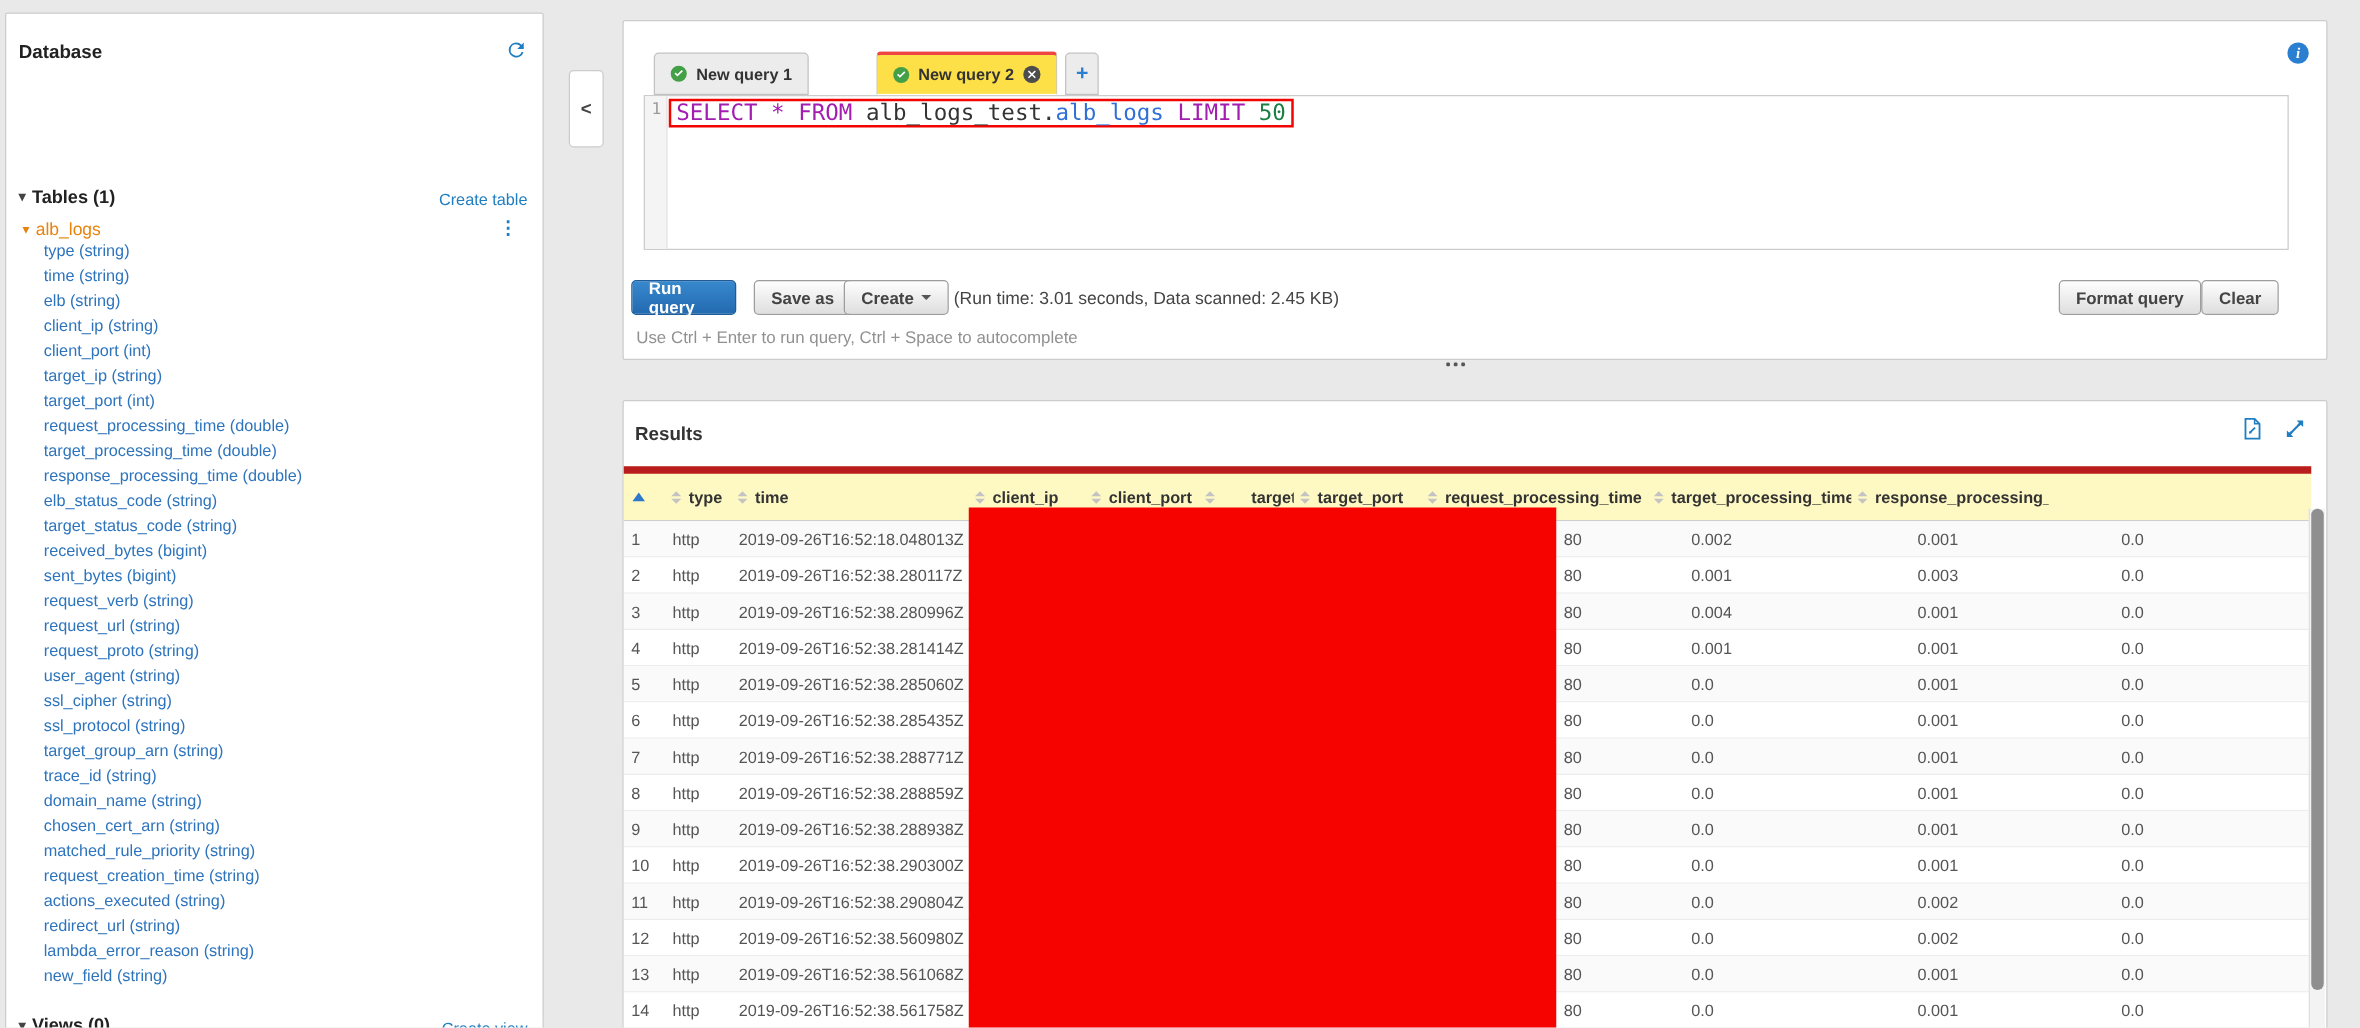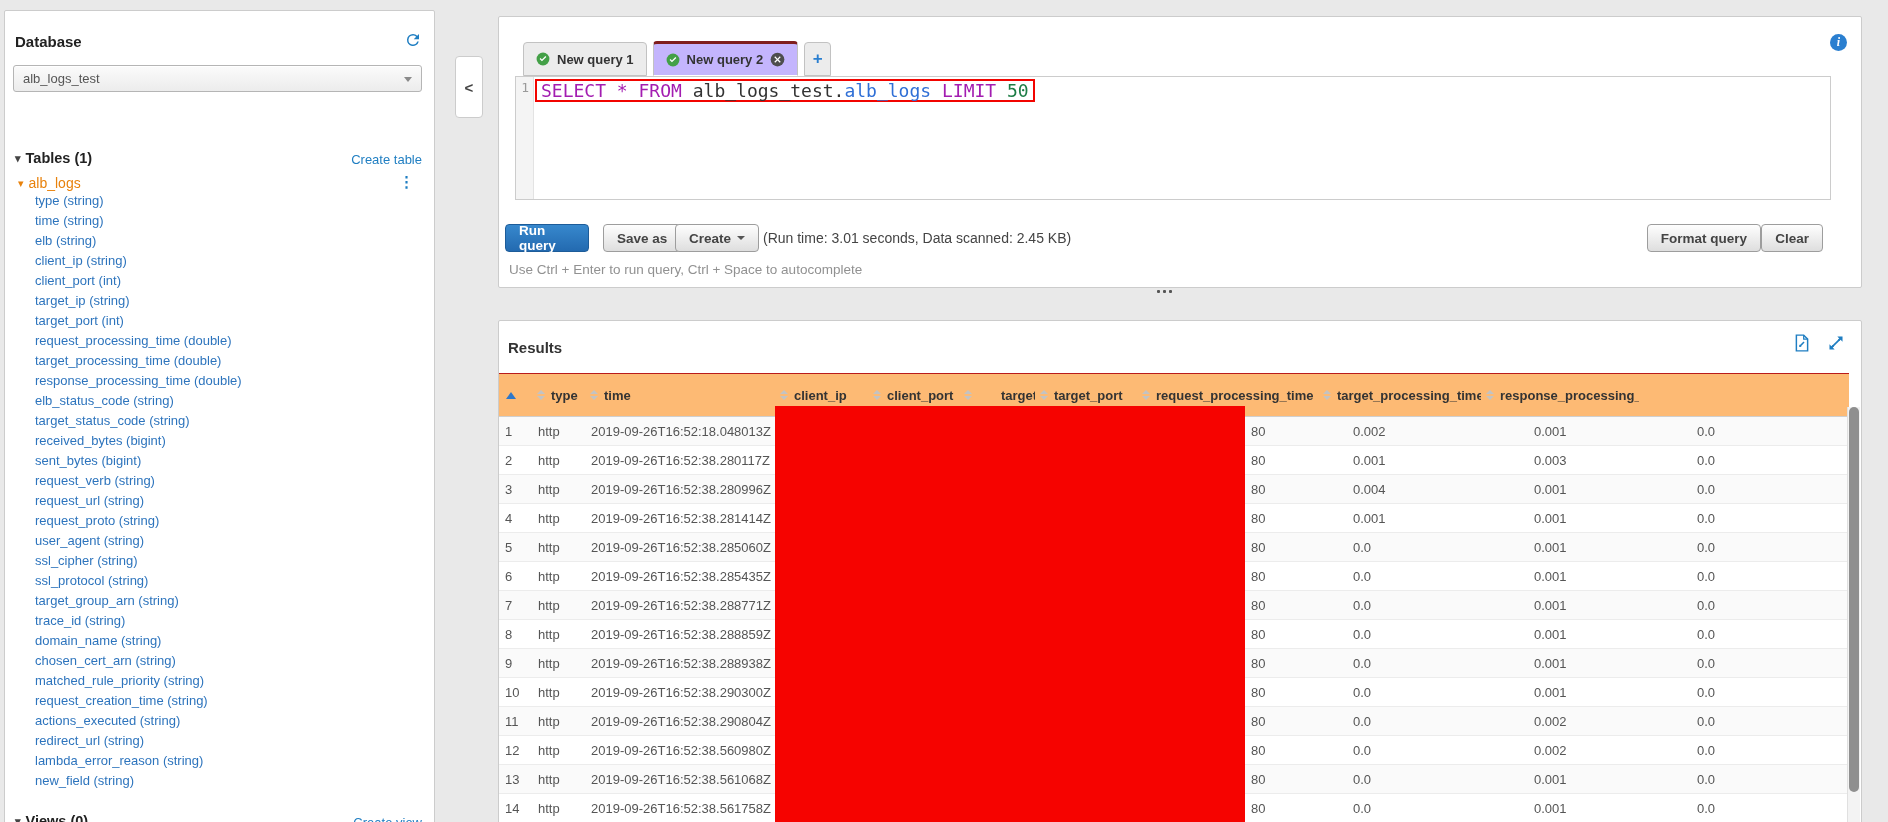--- a/index.html
+++ b/index.html
@@ -64,21 +64,21 @@
     background:#2a7fd0; color:#fff; font-family:"Liberation Serif",serif; font-style:italic; font-weight:bold;
     font-size:12px; text-align:center; line-height:17px; cursor:pointer;
   }
   .tabs { position:absolute; left:24px; top:24px; height:35px; display:flex; align-items:flex-end; }
   .tab {
     height:34px; border:1px solid #c2c2c2; border-radius:4px 4px 0 0;
     background:#ececec; padding:0 12px; margin-right:6px;
     display:flex; align-items:center; gap:7px;
     font-weight:bold; font-size:13px; color:#333; cursor:pointer;
   }
-  .tab.active { background:#c4b5fd; border-top:3px solid #7f1d1d; border-bottom:1px solid #fff; height:35px; }
+  .tab.active { background:#fde047; border-top:3px solid #ef4444; border-bottom:1px solid #fff; height:35px;margin-left:48px; }
   .tab-plus { width:27px; justify-content:center; color:#2a7fd0; font-size:17px; padding:0; }
   .editor {
     position:absolute; left:16px; top:59px; width:1316px; height:124px;
     border:1px solid #ccc; background:#fff; cursor:text;
   }
   .gutter {
     position:absolute; left:0; top:0; bottom:0; width:18px;
     background:#f4f4f4; border-right:1px solid #e3e3e3;
     font-family:"DejaVu Sans Mono",monospace; font-size:13px; color:#9a9a9a;
     text-align:right; padding:3px 4px 0 0;
@@ -110,22 +110,22 @@
 
   
   #results-panel { left:498px; top:320px; width:1364px; height:530px; }
   .results-title { position:absolute; left:9px; top:18px; font-weight:bold; font-size:15px; color:#333; }
   .res-icon { position:absolute; top:13px; width:18px; height:18px; cursor:pointer; }
   .res-icon.file { right:50px; }
   .res-icon.expand { right:16px; }
   #results-table { position:absolute; left:0; top:52px; width:1350px; }
   .thead {
     display:flex; height:44px; align-items:center;
-    border-top:1px solid #b91c1c; border-bottom:1px solid #cfcfcf;
-    font-size:13px; font-weight:bold; color:#333; background:#fdba74;
+    border-top:6px solid #b91c1c; border-bottom:1px solid #cfcfcf;
+    font-size:13px; font-weight:bold; color:#333; background:#fef9c3;
   }
   .th { display:flex; align-items:center; padding-left:5px; height:100%; overflow:hidden; white-space:nowrap; cursor:pointer; flex:none; }
   .sort { display:inline-flex; flex-direction:column; gap:2px; margin-right:6px; }
   .sort-up { width:0; height:0; border-left:4px solid transparent; border-right:4px solid transparent; border-bottom:4px solid #c3c3c3; }
   .sort-down { width:0; height:0; border-left:4px solid transparent; border-right:4px solid transparent; border-top:4px solid #c3c3c3; }
   .asc { width:0; height:0; border-left:5px solid transparent; border-right:5px solid transparent; border-bottom:7px solid #2e77c9; margin-left:2px; }
   .tr { display:flex; height:29px; align-items:center; font-size:13px; color:#555; border-bottom:1px solid #ececec; background:#fff; }
   .tr.odd { background:#fafafa; }
   .td { padding-left:6px; overflow:hidden; white-space:nowrap; flex:none; }
   .redaction { position:absolute; left:276px; top:85px; width:470px; height:500px; background:#f60300; z-index:5; }
@@ -137,24 +137,20 @@
 </style>
 </head>
 <body>
 
 <div id="sidebar" class="panel">
   <div class="db-label">Database</div>
   <div class="refresh-btn">
     <svg width="18" height="18" viewBox="0 0 24 24">
         <path fill="#1f7ec2" d="M17.65 6.35A7.95 7.95 0 0 0 12 4a8 8 0 1 0 7.73 10h-2.08A6 6 0 1 1 12 6c1.66 0 3.14.69 4.22 1.78L13 11h7V4l-2.35 2.35z"></path>
       </svg>
-  </div>
-  <div class="db-select">
-    <span>alb_logs_test</span>
-    <span class="db-caret"></span>
   </div>
   <div class="tables-row">
     <span class="tri">▾</span><span>Tables (1)</span>
   </div>
   <a class="link create-table">Create table</a>
   <div class="table-name-row">
     <span class="tri">▾</span><span>alb_logs</span>
   </div>
   <div class="kebab">⋮</div>
   <div class="col-list">

